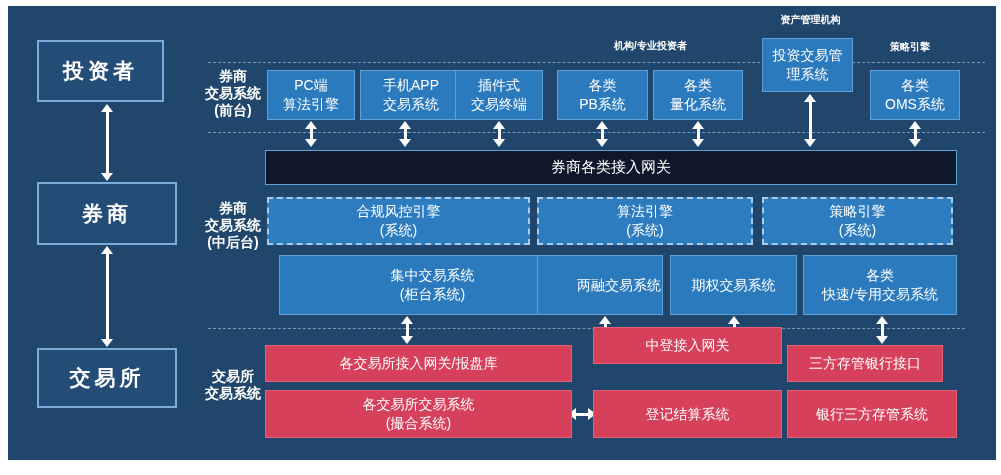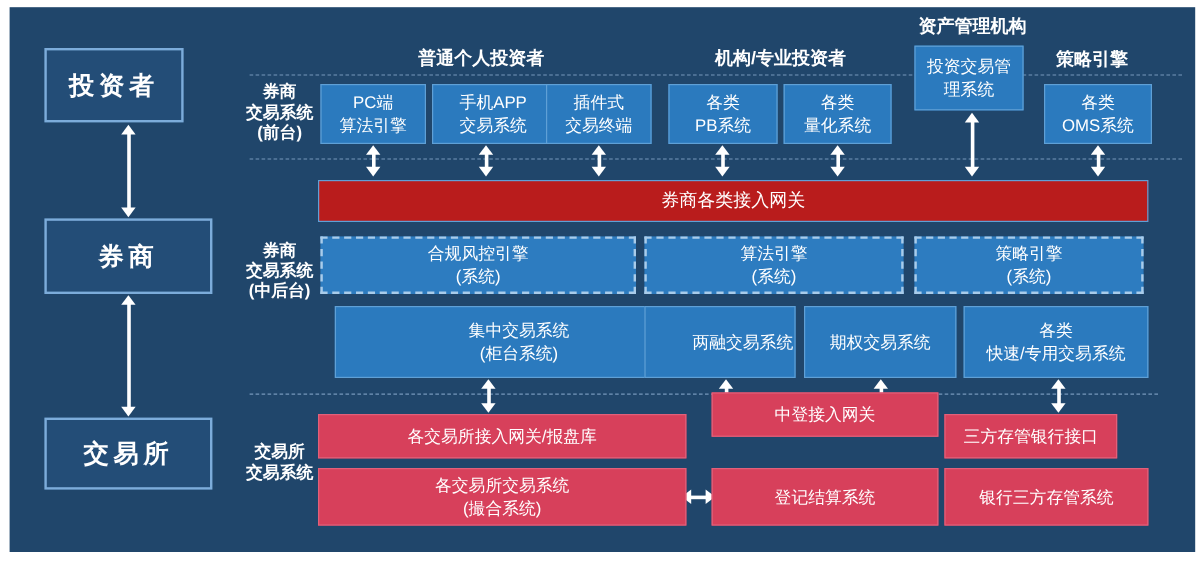--- a/index.html
+++ b/index.html
@@ -30,30 +30,30 @@
     text-align:center;white-space:pre-line;font-size:14px;line-height:1.35;
   }
   
   .rbox{
     background:#d7405b;border:1px solid #e2607a;
     display:flex;align-items:center;justify-content:center;
     text-align:center;white-space:pre-line;font-size:14px;line-height:1.35;
   }
   
   .bar{
-    background:#b91c1c;border:1px solid #5fa0d6;
+    background:#0f172a;border:1px solid #5fa0d6;
     display:flex;align-items:center;justify-content:center;font-size:15px;
   }
 
   
   .lbl{
     text-align:center;white-space:pre-line;font-size:14px;font-weight:600;line-height:1.2;
   }
   .cat{
-    text-align:center;font-size:15px;font-weight:600;white-space:nowrap;
+    text-align:center;font-size:10px;font-weight:600;white-space:nowrap;
   }
 
   
   .dash{border-top:1px dashed #7698bc;height:0;}
 
   
   .varrow{width:14px;}
   .varrow .shaft{position:absolute;left:50%;top:7px;bottom:7px;width:3px;margin-left:-1.5px;background:#fff;}
   .varrow::before{content:"";position:absolute;top:0;left:50%;margin-left:-6px;
     border-left:6px solid transparent;border-right:6px solid transparent;border-bottom:8px solid #fff;}
@@ -115,40 +115,39 @@
       <i class="abs shaft"></i>
     </div>
   <div class="abs varrow" style="left:875px;top:316px;height:28px;">
       <i class="abs shaft"></i>
     </div>
 
   <div class="abs harrow" style="left:568px;top:407px;width:28px;">
       <i class="abs shaft"></i>
     </div>
 
-  <div class="abs actor" style="left:37px;top:40px;width:116px;height:62px;">
+  <div class="abs actor" style="left:37px;top:40px;width:127px;height:62px;">
       <span>投资者</span>
     </div>
   <div class="abs actor" style="left:37px;top:182px;width:140px;height:63px;">
       <span>券商</span>
     </div>
   <div class="abs actor" style="left:37px;top:348px;width:140px;height:60px;font-weight:700;">
       <span>交易所</span>
     </div>
 
   <div class="abs lbl" style="left:191px;top:68px;width:84px;">券商
 交易系统
 (前台)</div>
   <div class="abs lbl" style="left:191px;top:200px;width:84px;">券商
 交易系统
 (中后台)</div>
   <div class="abs lbl" style="left:191px;top:368px;width:84px;">交易所
 交易系统</div>
 
-  <div class="abs cat" style="left:341px;top:39px;width:120px;">普通个人投资者</div>
   <div class="abs cat" style="left:588px;top:39px;width:125px;">机构/专业投资者</div>
   <div class="abs cat" style="left:763px;top:13px;width:95px;">资产管理机构</div>
   <div class="abs cat" style="left:877px;top:40px;width:66px;">策略引擎</div>
 
   <div class="abs bbox" style="left:267px;top:70px;width:88px;height:50px;">PC端
 算法引擎</div>
   <div class="abs bbox" style="left:360px;top:70px;width:102px;height:50px;">手机APP
 交易系统</div>
   <div class="abs bbox" style="left:455px;top:70px;width:88px;height:50px;">插件式
 交易终端</div>
@@ -172,19 +171,19 @@
 
   <div class="abs bbox" style="left:279px;top:255px;width:307px;height:60px;">集中交易系统
 (柜台系统)</div>
   <div class="abs bbox" style="left:537px;top:255px;width:126px;height:60px;padding-left:38px;">两融交易系统</div>
   <div class="abs bbox" style="left:670px;top:255px;width:127px;height:60px;">期权交易系统</div>
   <div class="abs bbox" style="left:803px;top:255px;width:154px;height:60px;">各类
 快速/专用交易系统</div>
 
   <div class="abs rbox" style="left:265px;top:345px;width:307px;height:37px;">各交易所接入网关/报盘库</div>
   <div class="abs rbox" style="left:593px;top:327px;width:189px;height:37px;">中登接入网关</div>
-  <div class="abs rbox" style="left:787px;top:345px;width:144px;height:37px;">三方存管银行接口</div>
+  <div class="abs rbox" style="left:787px;top:345px;width:156px;height:37px;">三方存管银行接口</div>
 
   <div class="abs rbox" style="left:265px;top:390px;width:307px;height:48px;">各交易所交易系统
 (撮合系统)</div>
   <div class="abs rbox" style="left:593px;top:390px;width:189px;height:48px;">登记结算系统</div>
   <div class="abs rbox" style="left:787px;top:390px;width:170px;height:48px;">银行三方存管系统</div>
 </div>
 
 </body></html>

